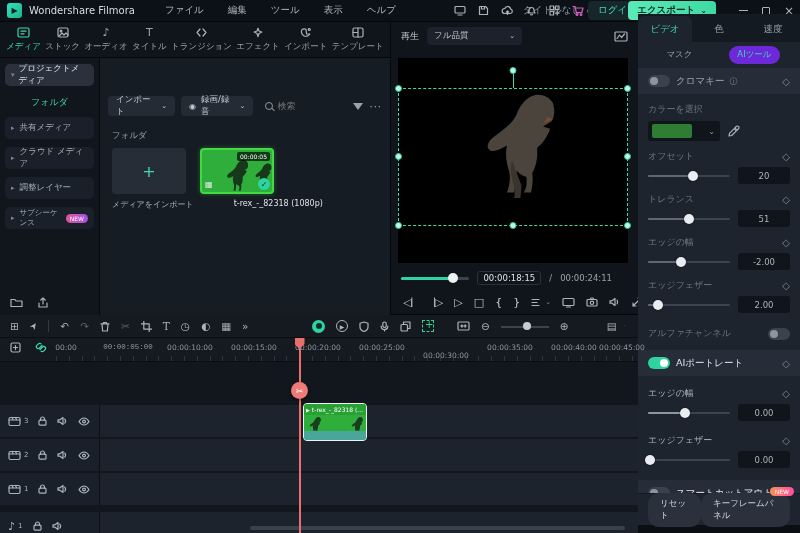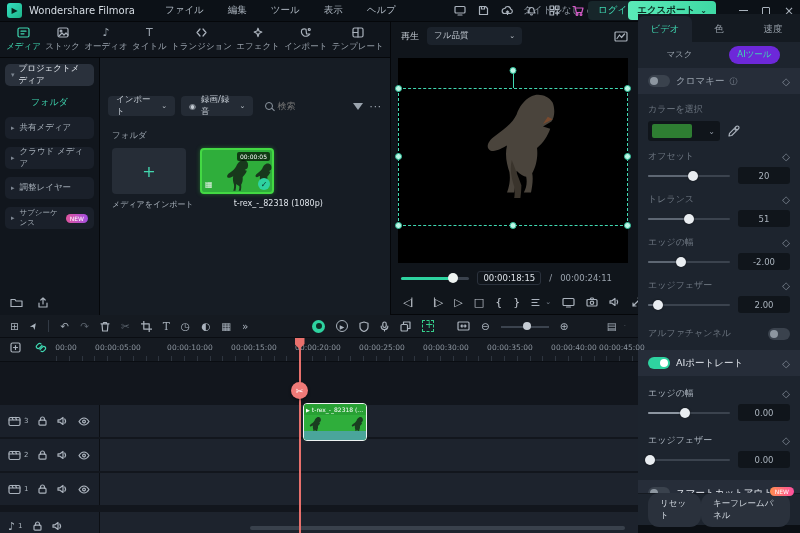--- a/index.html
+++ b/index.html
@@ -705,26 +705,26 @@
             </svg>
           </span>
         <span>
             <svg class="ic" width="12" height="11" style="stroke:#3fd9b2;">
               <path d="M5 7.5 7.5 5a1.8 1.8 0 0 1 2.6 2.6L8.6 9.1a1.8 1.8 0 0 1-2.6 0"></path>
               <path d="M7 3.5 4.5 6a1.8 1.8 0 0 1-2.6-2.6L3.4 1.9a1.8 1.8 0 0 1 2.6 0"></path>
             </svg>
           </span>
       </div>
       <span class="ruler-label" style="left:66px;">00:00</span>
-      <span class="ruler-label" style="left:118px;">00:00:05:00</span>
+      <span class="ruler-label" style="left:128px;font-family:Liberation Mono, monospace;">00:00:05:00</span>
       <span class="ruler-label" style="left:190px;">00:00:10:00</span>
       <span class="ruler-label" style="left:254px;">00:00:15:00</span>
       <span class="ruler-label" style="left:318px;">00:00:20:00</span>
       <span class="ruler-label" style="left:382px;">00:00:25:00</span>
-      <span class="ruler-label" style="left:446px;">00:00:30:00</span>
+      <span class="ruler-label" style="left:446px;margin-top:8px;">00:00:30:00</span>
       <span class="ruler-label" style="left:510px;">00:00:35:00</span>
       <span class="ruler-label" style="left:574px;">00:00:40:00</span>
       <span class="ruler-label" style="left:622px;">00:00:45:00</span>
       <div class="tick-strip"></div>
     </div>
 
     <div class="tl-tracks">
 
       <div class="trow" style="top:43px;height:32px;">
         <div class="thead">

